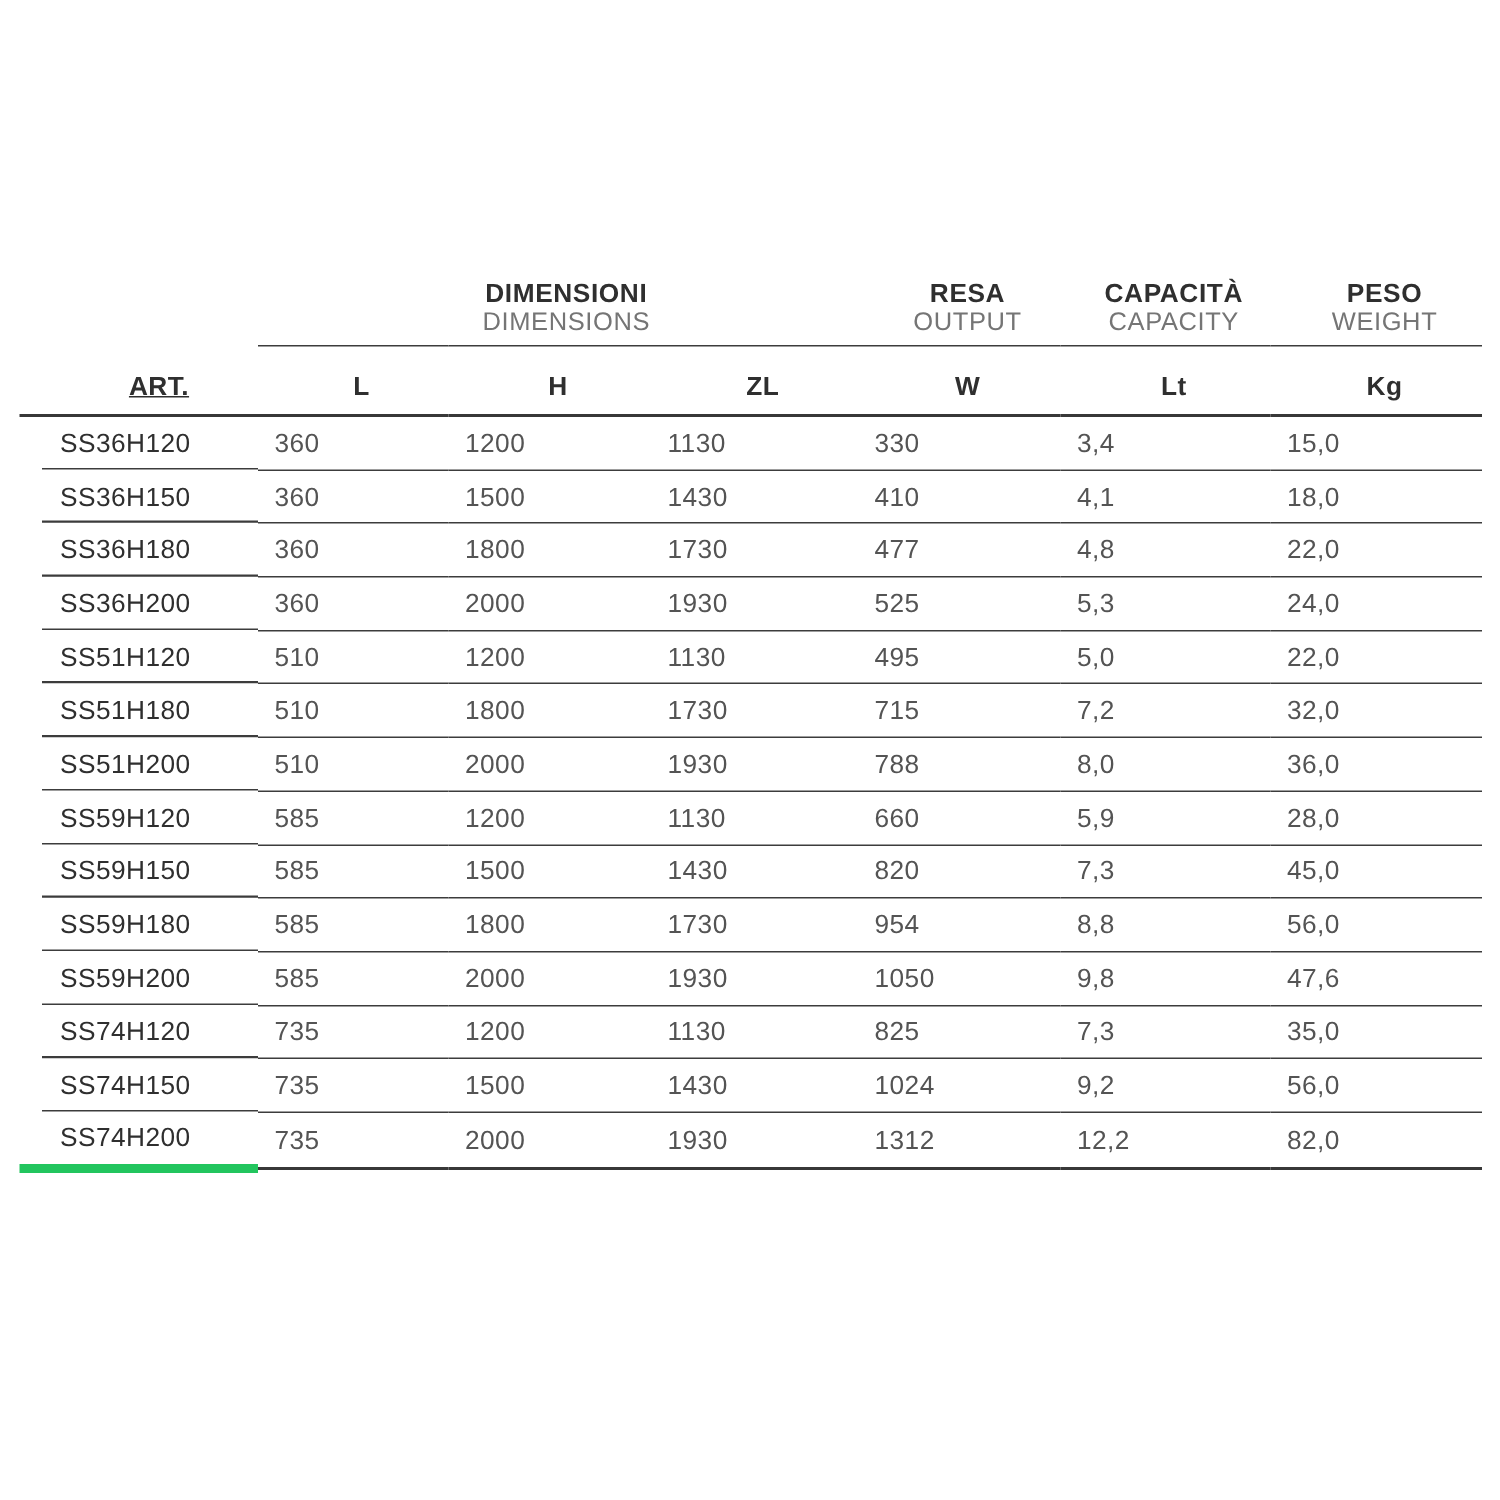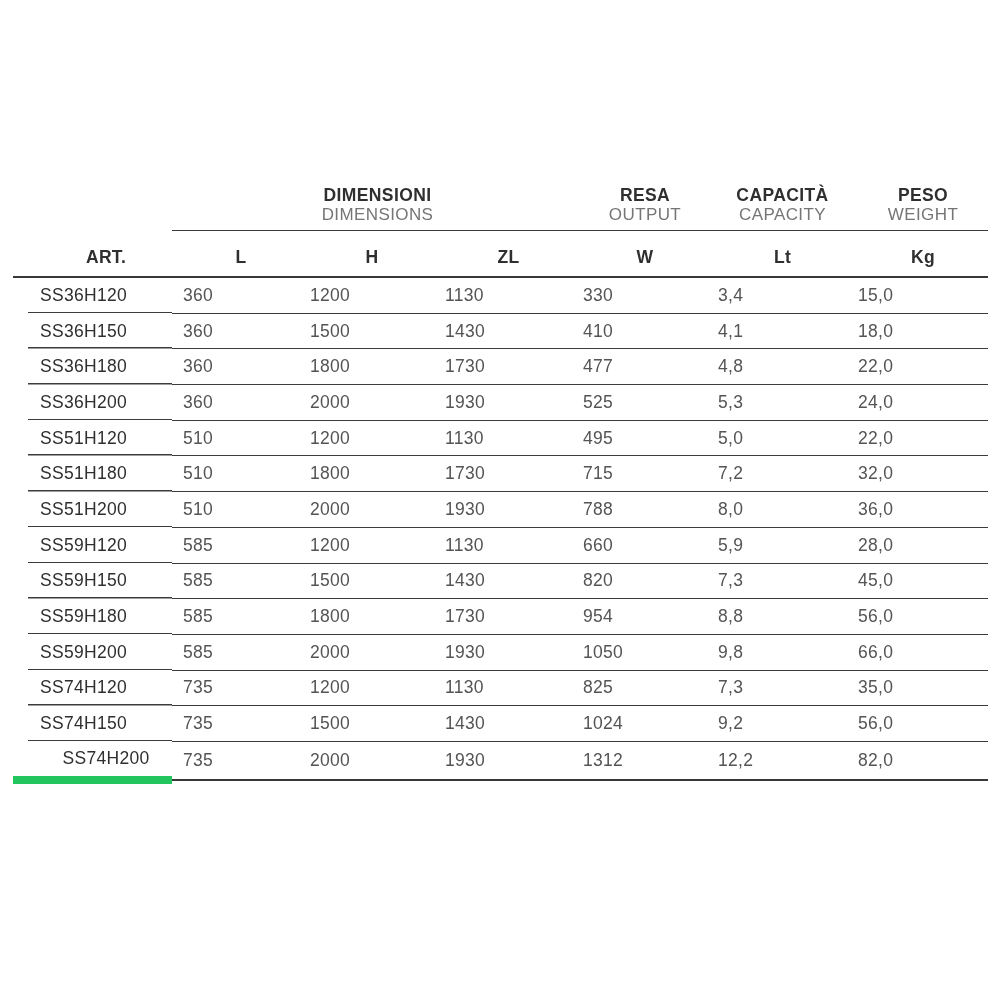--- a/index.html
+++ b/index.html
@@ -56,20 +56,21 @@
     font-size: 17.5px;
     font-weight: bold;
     color: #2f2f2f;
     letter-spacing: 0.3px;
     border-bottom: 2px solid #383838;
     padding: 0 0 8px 11px;
     height: 37px;
   }
   th.col.art-col {
     padding-left: 27px;
+    text-decoration: underline;
   }
   
   tbody td {
     font-size: 17.5px;
     color: #545454;
     letter-spacing: 0.3px;
     height: 34.7px;
     padding: 0 0 0 11px;
     vertical-align: middle;
     border-bottom: 1.5px solid #3c3c3c;
@@ -83,22 +84,21 @@
     background-image: linear-gradient(#3c3c3c, #3c3c3c);
     background-repeat: no-repeat;
     background-position: 15px bottom;
     background-size: calc(100% - 15px) 1.5px;
   }
   tbody tr:last-child td {
     border-bottom: 2px solid #383838;
   }
   tbody tr:last-child td.art {
     background-image: none;
-    border-bottom: 8px solid #22c55e;
-    text-align: center;
+    border-bottom: 6px solid #22c55e;
   }
 </style>
 </head>
 <body>
 
 <div class="page">
   <table class="spec">
     <colgroup>
       <col style="width:159px">
       <col style="width:127px">
@@ -229,21 +229,21 @@
           <td>8,8</td>
           <td>56,0</td>
         </tr>
         <tr>
           <td class="art">SS59H200</td>
           <td>585</td>
           <td>2000</td>
           <td>1930</td>
           <td>1050</td>
           <td>9,8</td>
-          <td>66,0</td>
+          <td>47,6</td>
         </tr>
         <tr>
           <td class="art">SS74H120</td>
           <td>735</td>
           <td>1200</td>
           <td>1130</td>
           <td>825</td>
           <td>7,3</td>
           <td>35,0</td>
         </tr>

